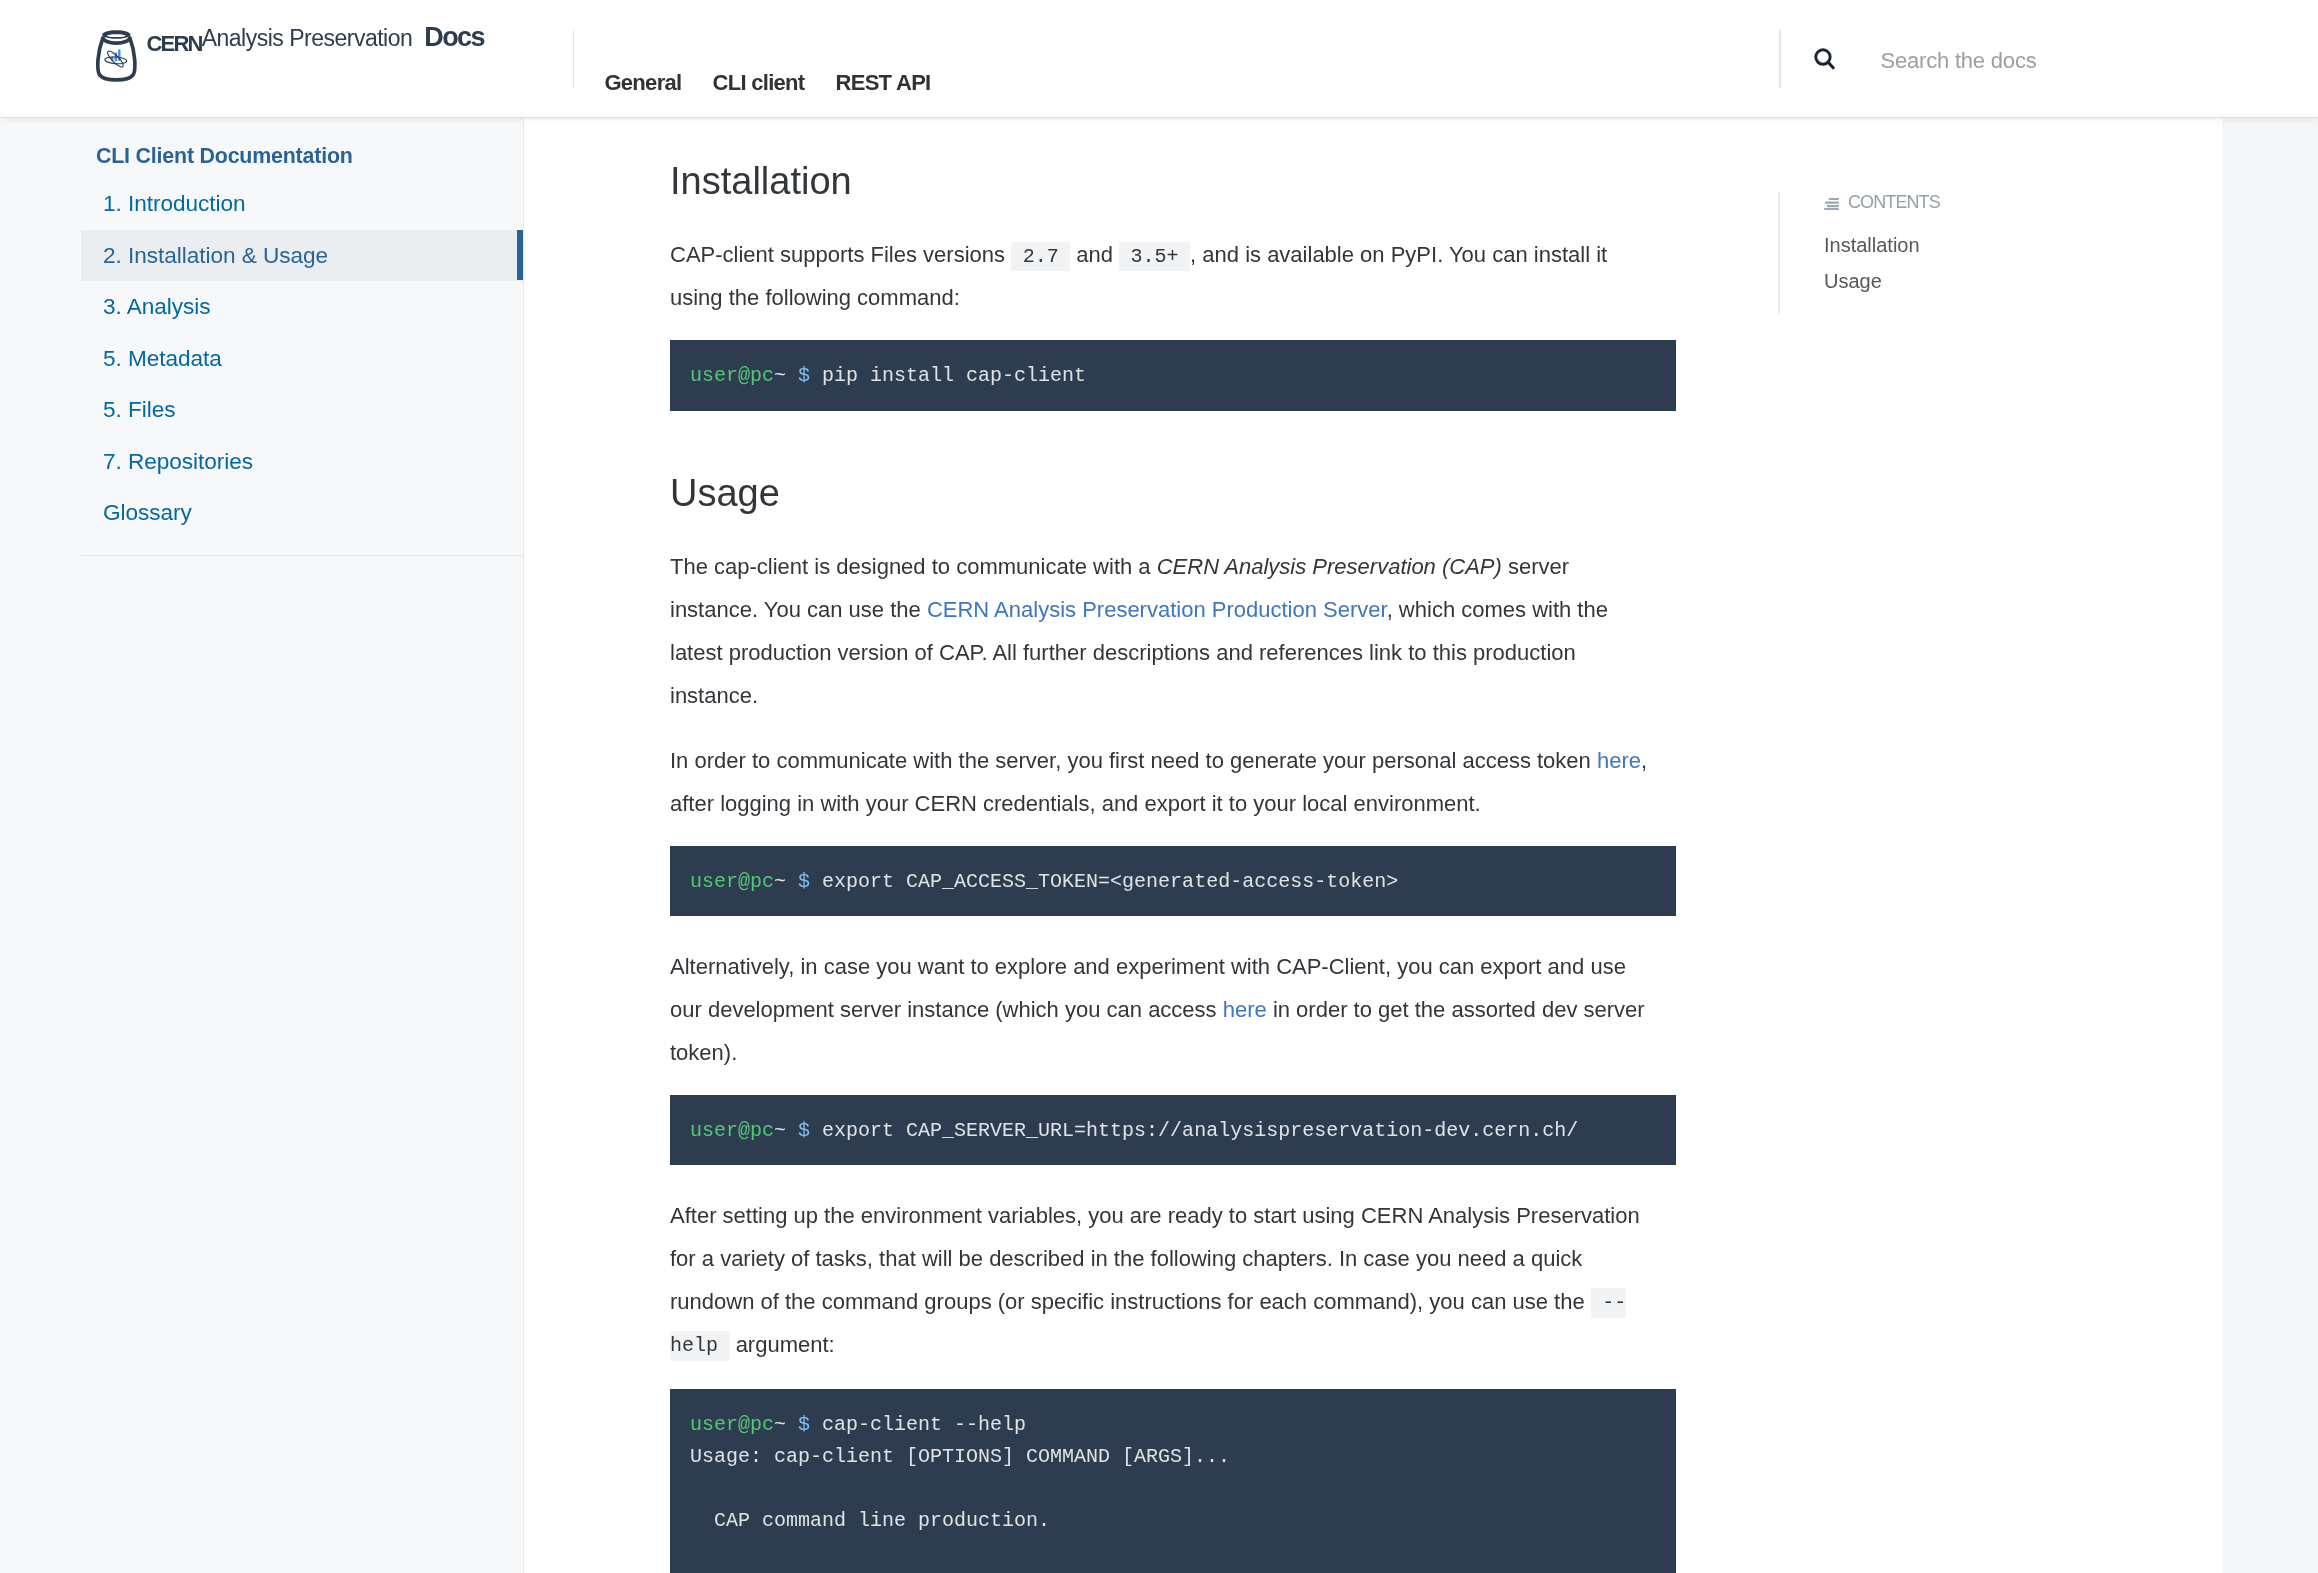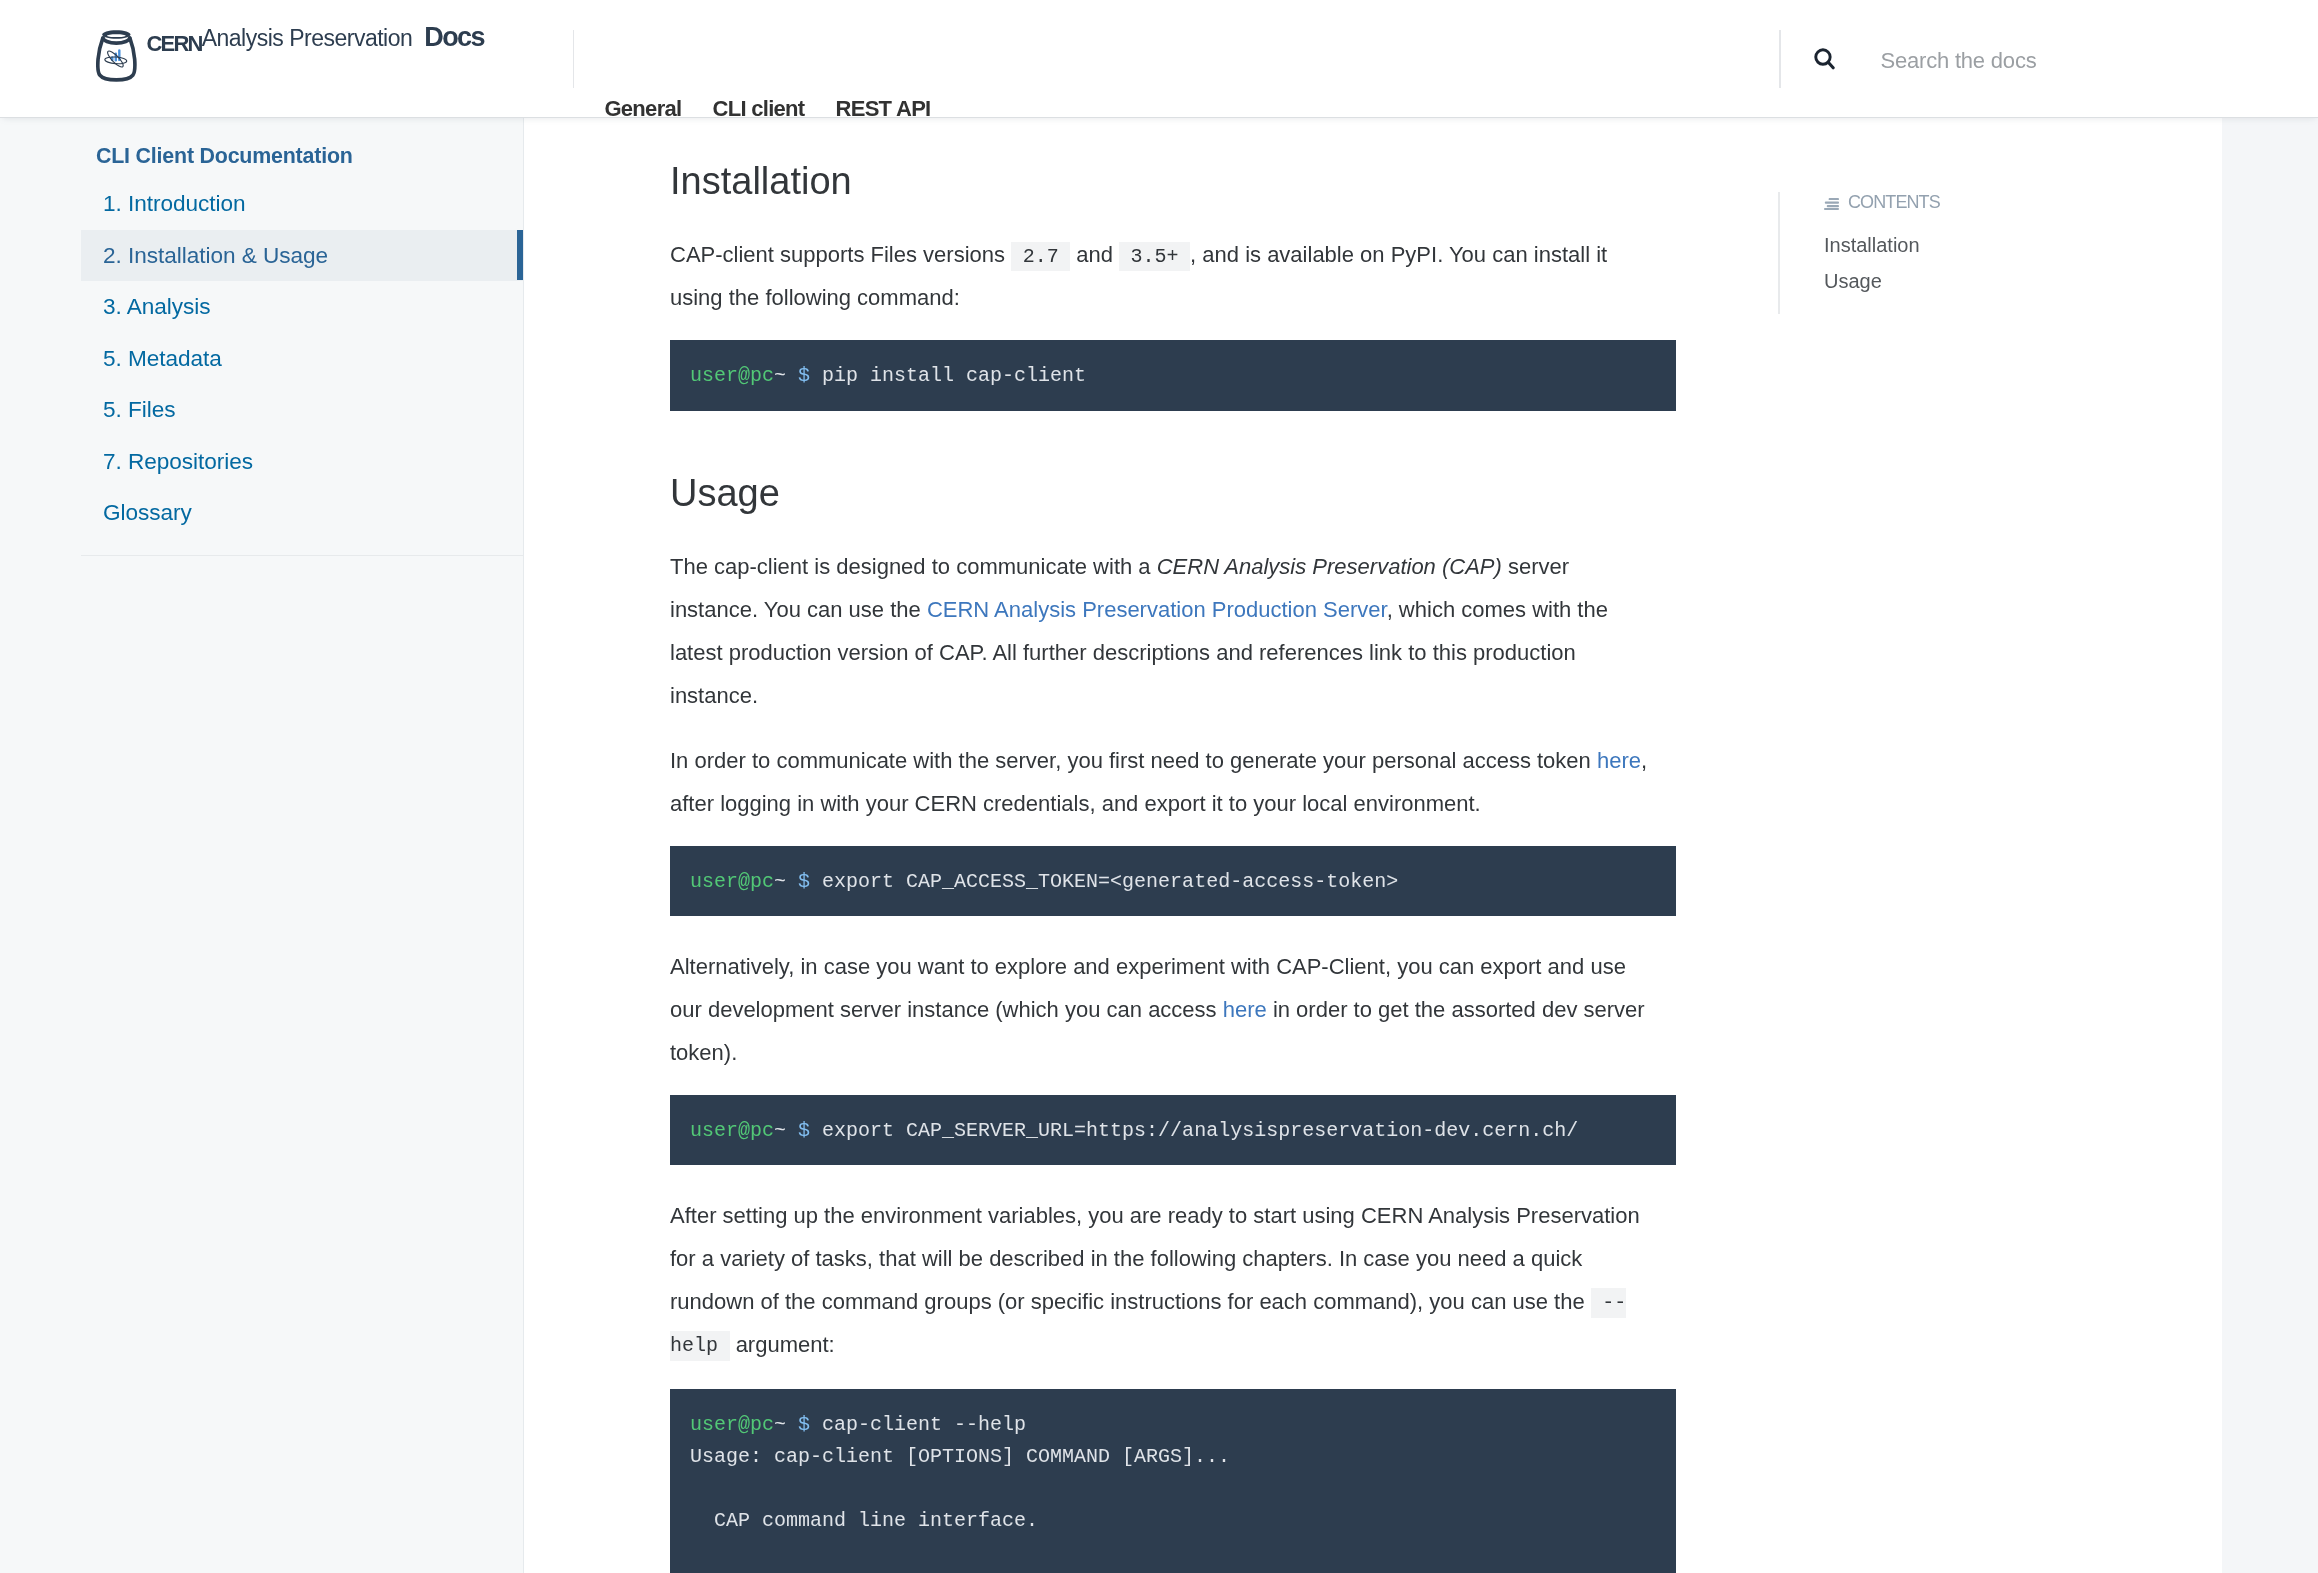--- a/index.html
+++ b/index.html
@@ -21,21 +21,21 @@
   }
   .brand { display:flex; align-items:flex-start; padding-left:96px; padding-top:30px; height:117px; text-decoration:none; }
   .brand-logo { width:41px; height:53px; flex:0 0 41px; display:block; margin-top:-1.5px; }
   .brand-text { display:flex; margin-left:9.5px; padding-top:0; }
   .brand-line1 { font-size:22px; font-weight:bold; color:#2d3d4f; letter-spacing:-1.8px; line-height:28px; }
   .brand-line2row { display:flex; align-items:baseline; line-height:15px; }
   .brand-line2 { font-size:23px; font-weight:normal; color:#2d3d4f; letter-spacing:-0.5px; }
   .brand-line3 { font-size:27px; font-weight:bold; color:#2d3d4f; margin-left:12px; letter-spacing:-1.6px; }
 
   .nav-divider { width:1.5px; background:#e4e6e9; margin:30px 0 30px 89px; height:58px; align-self:flex-start; flex:0 0 1.5px; }
-  .nav { display:flex; align-items:flex-end; padding-left:30px; padding-top:50px; }
+  .nav { display:flex; align-items:center; padding-left:30px; padding-top:50px; }
   .nav-item { font-size:22px; font-weight:bold; color:#323232; letter-spacing:-0.7px;
     line-height:16.3px; margin-right:31px; text-decoration:none; white-space:nowrap; }
   .nav-item:last-child { margin-right:0; }
 
   .header-spacer { flex:1 1 auto; }
   .search-wrap { display:flex; align-items:flex-start; flex:0 0 540px; }
   .search-divider { width:1.5px; background:#e4e6e9; height:58px; margin-top:30px; flex:0 0 1.5px; }
   .search { display:flex; align-items:flex-start; padding-left:33px; padding-top:48px; }
   .search-icon { width:21px; height:22px; flex:0 0 21px; display:block; margin-right:46px; }
   .search-input {
@@ -181,21 +181,21 @@
         <h1 class="section-h">Usage</h1>
         <p class="para"><span>The cap-client is designed to communicate with a </span><em>CERN Analysis Preservation (CAP)</em><span> server instance. You can use the </span><a class="ilink" href="#">CERN Analysis Preservation Production Server</a><span>, which comes with the latest production version of CAP. All further descriptions and references link to this production instance.</span></p>
         <p class="para"><span>In order to communicate with the server, you first need to generate your personal access token </span><a class="ilink" href="#">here</a><span>, after logging in with your CERN credentials, and export it to your local environment.</span></p>
         <pre class="block"><span class="host">user@pc</span><span>~</span><span> </span><span class="prompt">$</span><span> export CAP_ACCESS_TOKEN=&lt;generated-access-token&gt;</span></pre>
         <p class="para"><span>Alternatively, in case you want to explore and experiment with CAP-Client, you can export and use our development server instance (which you can access </span><a class="ilink" href="#">here</a><span> in order to get the assorted dev server token).</span></p>
         <pre class="block"><span class="host">user@pc</span><span>~</span><span> </span><span class="prompt">$</span><span> export CAP_SERVER_URL=https://analysispreservation-dev.cern.ch/</span></pre>
         <p class="para"><span>After setting up the environment variables, you are ready to start using CERN Analysis Preservation for a variety of tasks, that will be described in the following chapters. In case you need a quick rundown of the command groups (or specific instructions for each command), you can use the </span><code class="inline">--help</code><span> argument:</span></p>
         <pre class="block"><span class="host">user@pc</span><span>~</span><span> </span><span class="prompt">$</span><span> cap-client --help</span>
 <span>Usage: cap-client [OPTIONS] COMMAND [ARGS]...</span>
 <span></span>
-<span>  CAP command line interface.</span></pre>
+<span>  CAP command line production.</span></pre>
       </div>
     <div class="toc-rule"></div>
     <nav class="toc">
       <div class="toc-head">
         <svg class="toc-icon" viewBox="0 0 20.1 16" aria-hidden="true">
           <g fill="#9aa8b6">
             <rect x="6.2" y="0" width="13.9" height="2.8" rx="1.2"></rect>
             <rect x="1.1" y="4.7" width="19" height="2.8" rx="1.2"></rect>
             <rect x="3.7" y="9.4" width="16.4" height="2.8" rx="1.2"></rect>
             <rect x="0" y="13.2" width="20.1" height="2.8" rx="1.2"></rect>

